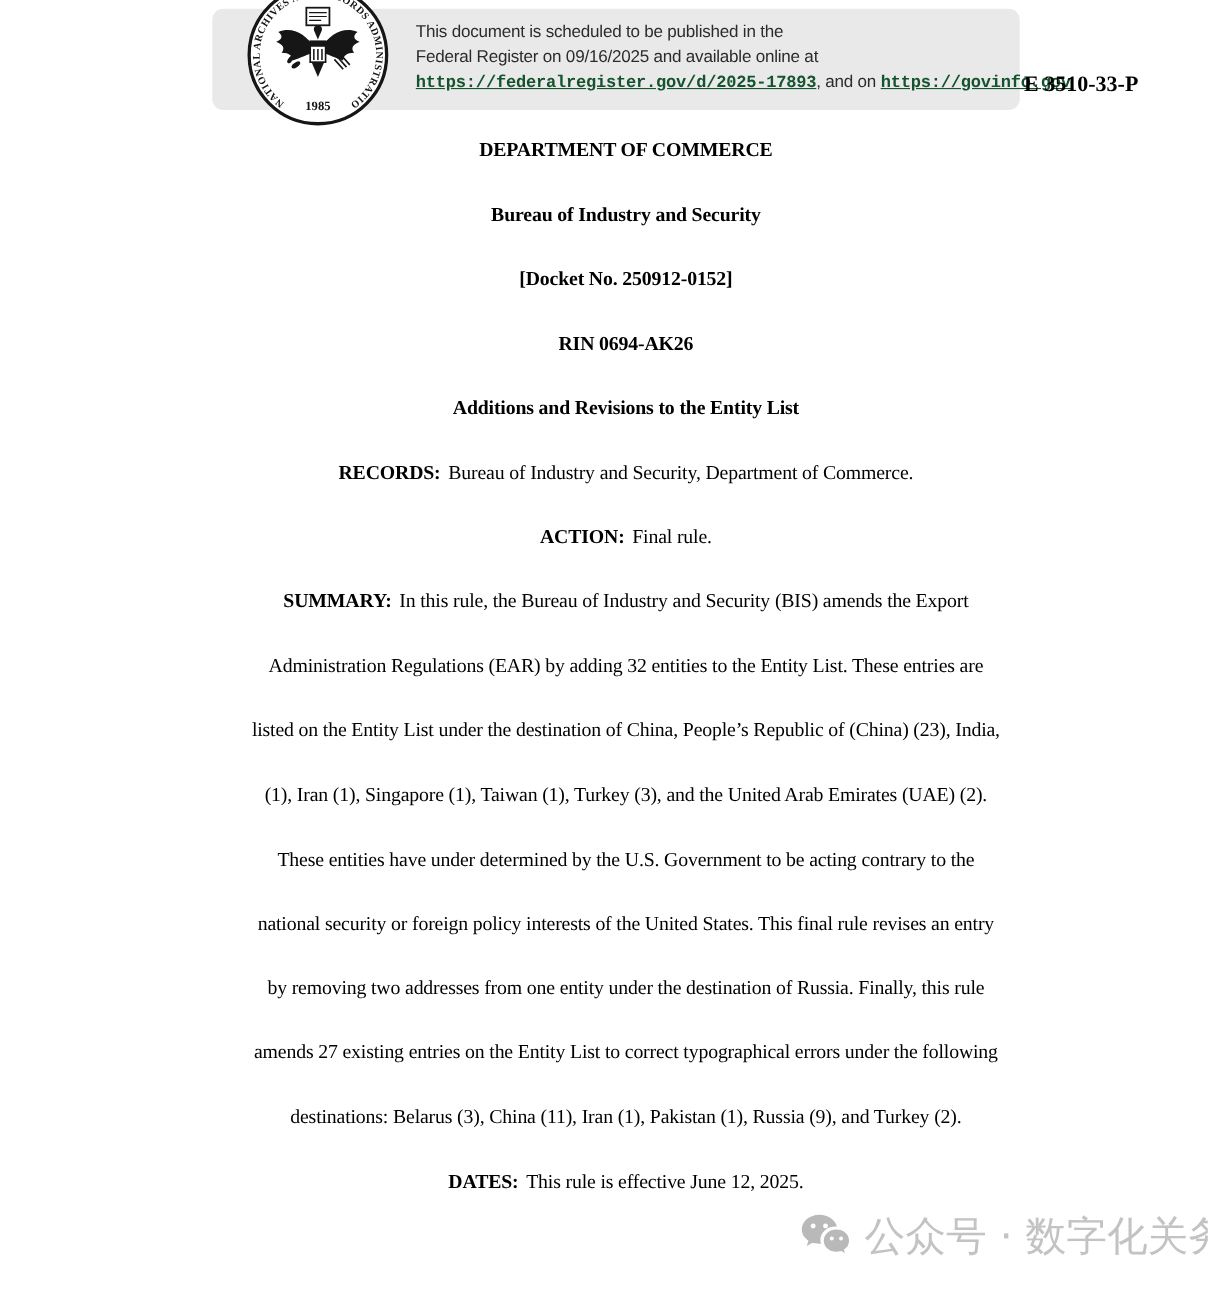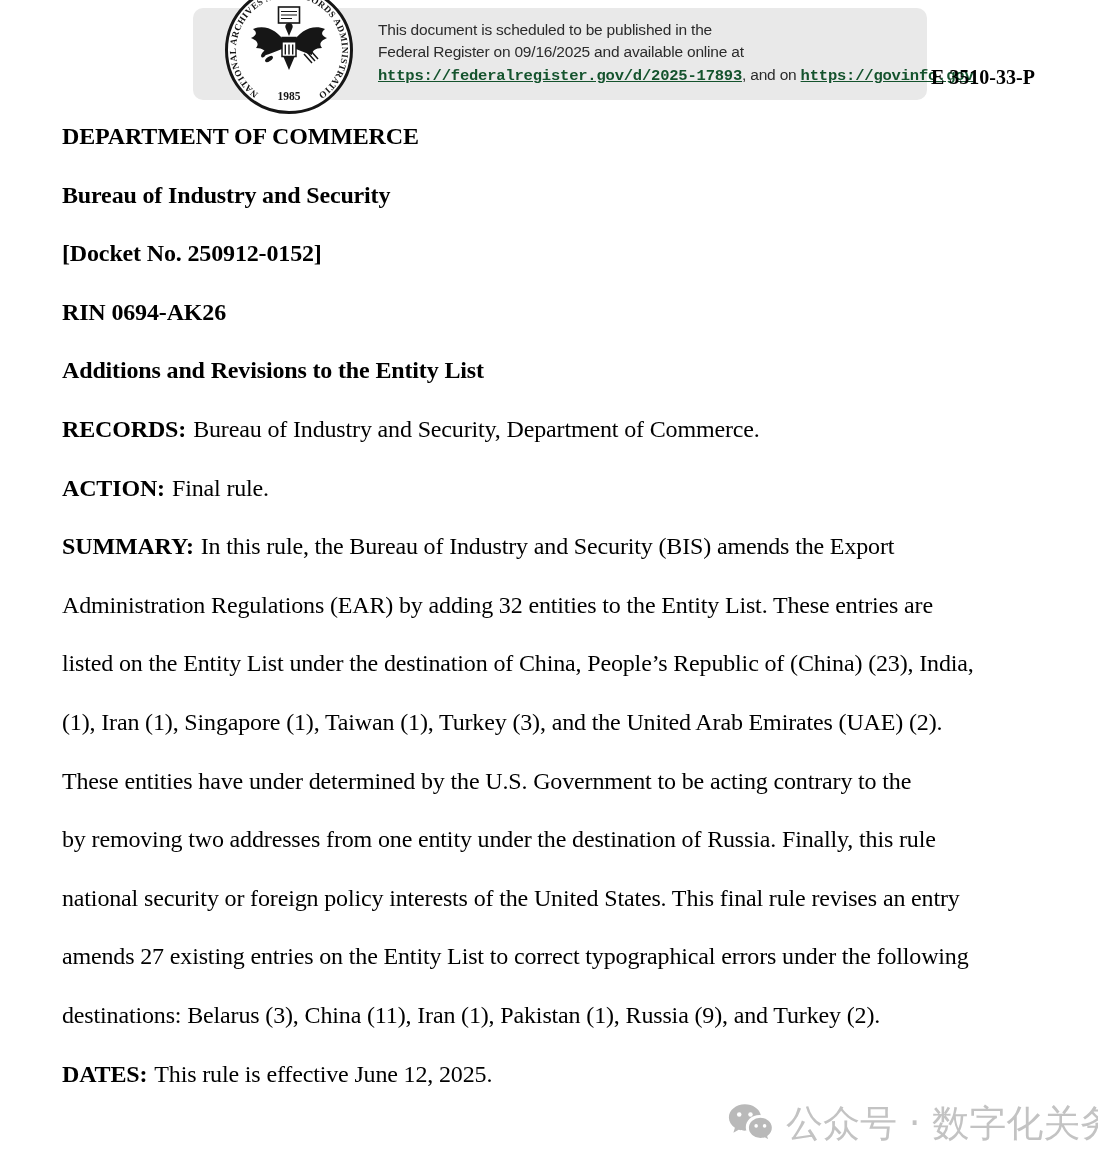--- a/index.html
+++ b/index.html
@@ -18,21 +18,21 @@
     font-family:"Liberation Sans",sans-serif;font-size:15.5px;line-height:22.4px;
     color:#2b2b2b;letter-spacing:-0.2px;white-space:nowrap;
   }
   .notice-text a{color:#14532d;font-weight:bold;text-decoration:underline;font-family:Liberation Mono, monospace;}
   .billing{
     position:absolute;left:931px;top:63px;font-size:20px;font-weight:bold;
     white-space:nowrap;line-height:28px;
   }
   
   .doc{position:absolute;left:62px;top:107px;width:1014px;letter-spacing:-0.15px;}
-  .doc .line{height:58.6px;line-height:58.6px;font-size:24px;white-space:nowrap;}
+  .doc .line{height:58.6px;line-height:58.6px;font-size:18px;white-space:nowrap;text-align:center;}
   .doc .b{font-weight:bold;}
   .doc .label{font-weight:bold;margin-right:7px;}
   
   .watermark{position:absolute;left:727px;top:1102px;display:flex;align-items:center;gap:12px;}
   .wm-text{
     font-family:"DejaVu Sans",sans-serif;font-size:37px;color:#c3c3c3;
     white-space:nowrap;line-height:44px;
   }
 </style>
 </head>
@@ -82,22 +82,22 @@
 
   <div class="line"><span class="label">RECORDS:</span><span>Bureau of Industry and Security, Department of Commerce.</span></div>
 
   <div class="line"><span class="label">ACTION:</span><span>Final rule.</span></div>
 
   <div class="line"><span class="label">SUMMARY:</span><span>In this rule, the Bureau of Industry and Security (BIS) amends the Export</span></div>
   <div class="line">Administration Regulations (EAR) by adding 32 entities to the Entity List. These entries are</div>
   <div class="line">listed on the Entity List under the destination of China, People’s Republic of (China) (23), India,</div>
   <div class="line">(1), Iran (1), Singapore (1), Taiwan (1), Turkey (3), and the United Arab Emirates (UAE) (2).</div>
   <div class="line">These entities have under determined by the U.S. Government to be acting contrary to the</div>
+  <div class="line">national security or foreign policy interests of the United States. This final rule revises an entry</div>
   <div class="line">by removing two addresses from one entity under the destination of Russia. Finally, this rule</div>
-  <div class="line">national security or foreign policy interests of the United States. This final rule revises an entry</div>
   <div class="line">amends 27 existing entries on the Entity List to correct typographical errors under the following</div>
   <div class="line">destinations: Belarus (3), China (11), Iran (1), Pakistan (1), Russia (9), and Turkey (2).</div>
 
   <div class="line"><span class="label">DATES:</span><span>This rule is effective June 12, 2025.</span></div>
 </div>
 
 <div class="watermark">
   <svg width="47" height="44" viewBox="0 0 50 46" aria-hidden="true">
     <g fill="#b9b9b9">
       <path d="M19 2 C9.6 2 2 8.3 2 16.1 c0 4.5 2.5 8.4 6.4 11 l-1.6 5.2 5.6 -3.1 c1.9 0.6 4 0.9 6.6 0.9 0.5 0 1.1 0 1.6 -0.1 c-0.4 -1.1 -0.6 -2.3 -0.6 -3.5 0 -7.2 6.5 -13 14.5 -13 0.5 0 1 0 1.5 0.1 C34.6 7.1 27.5 2 19 2 Z"></path>

